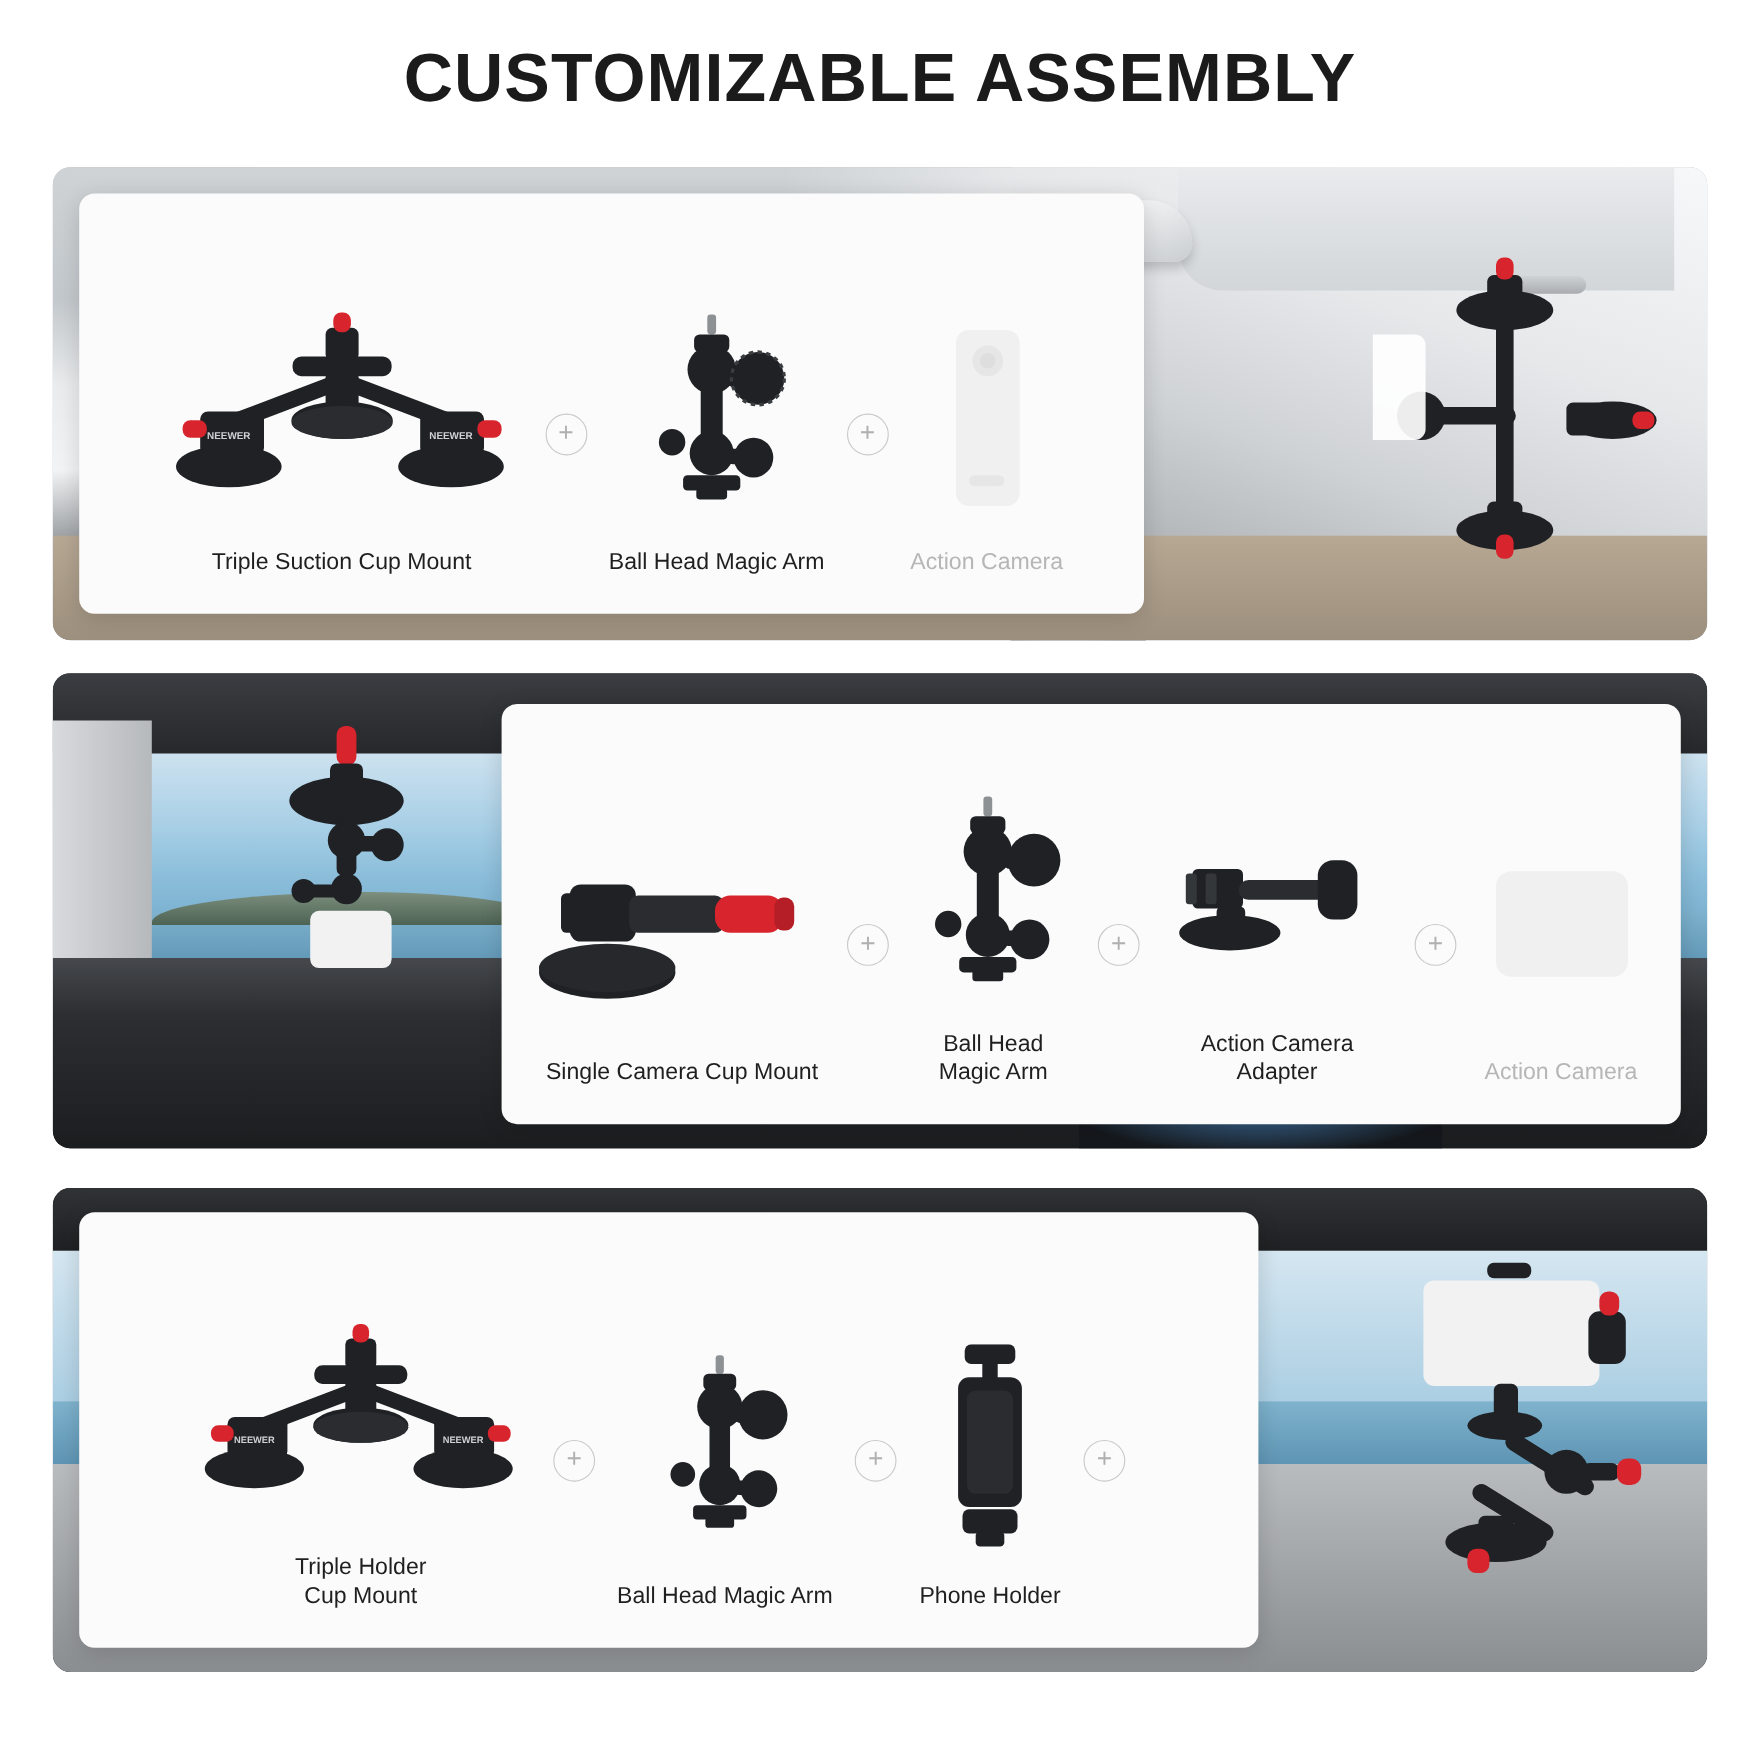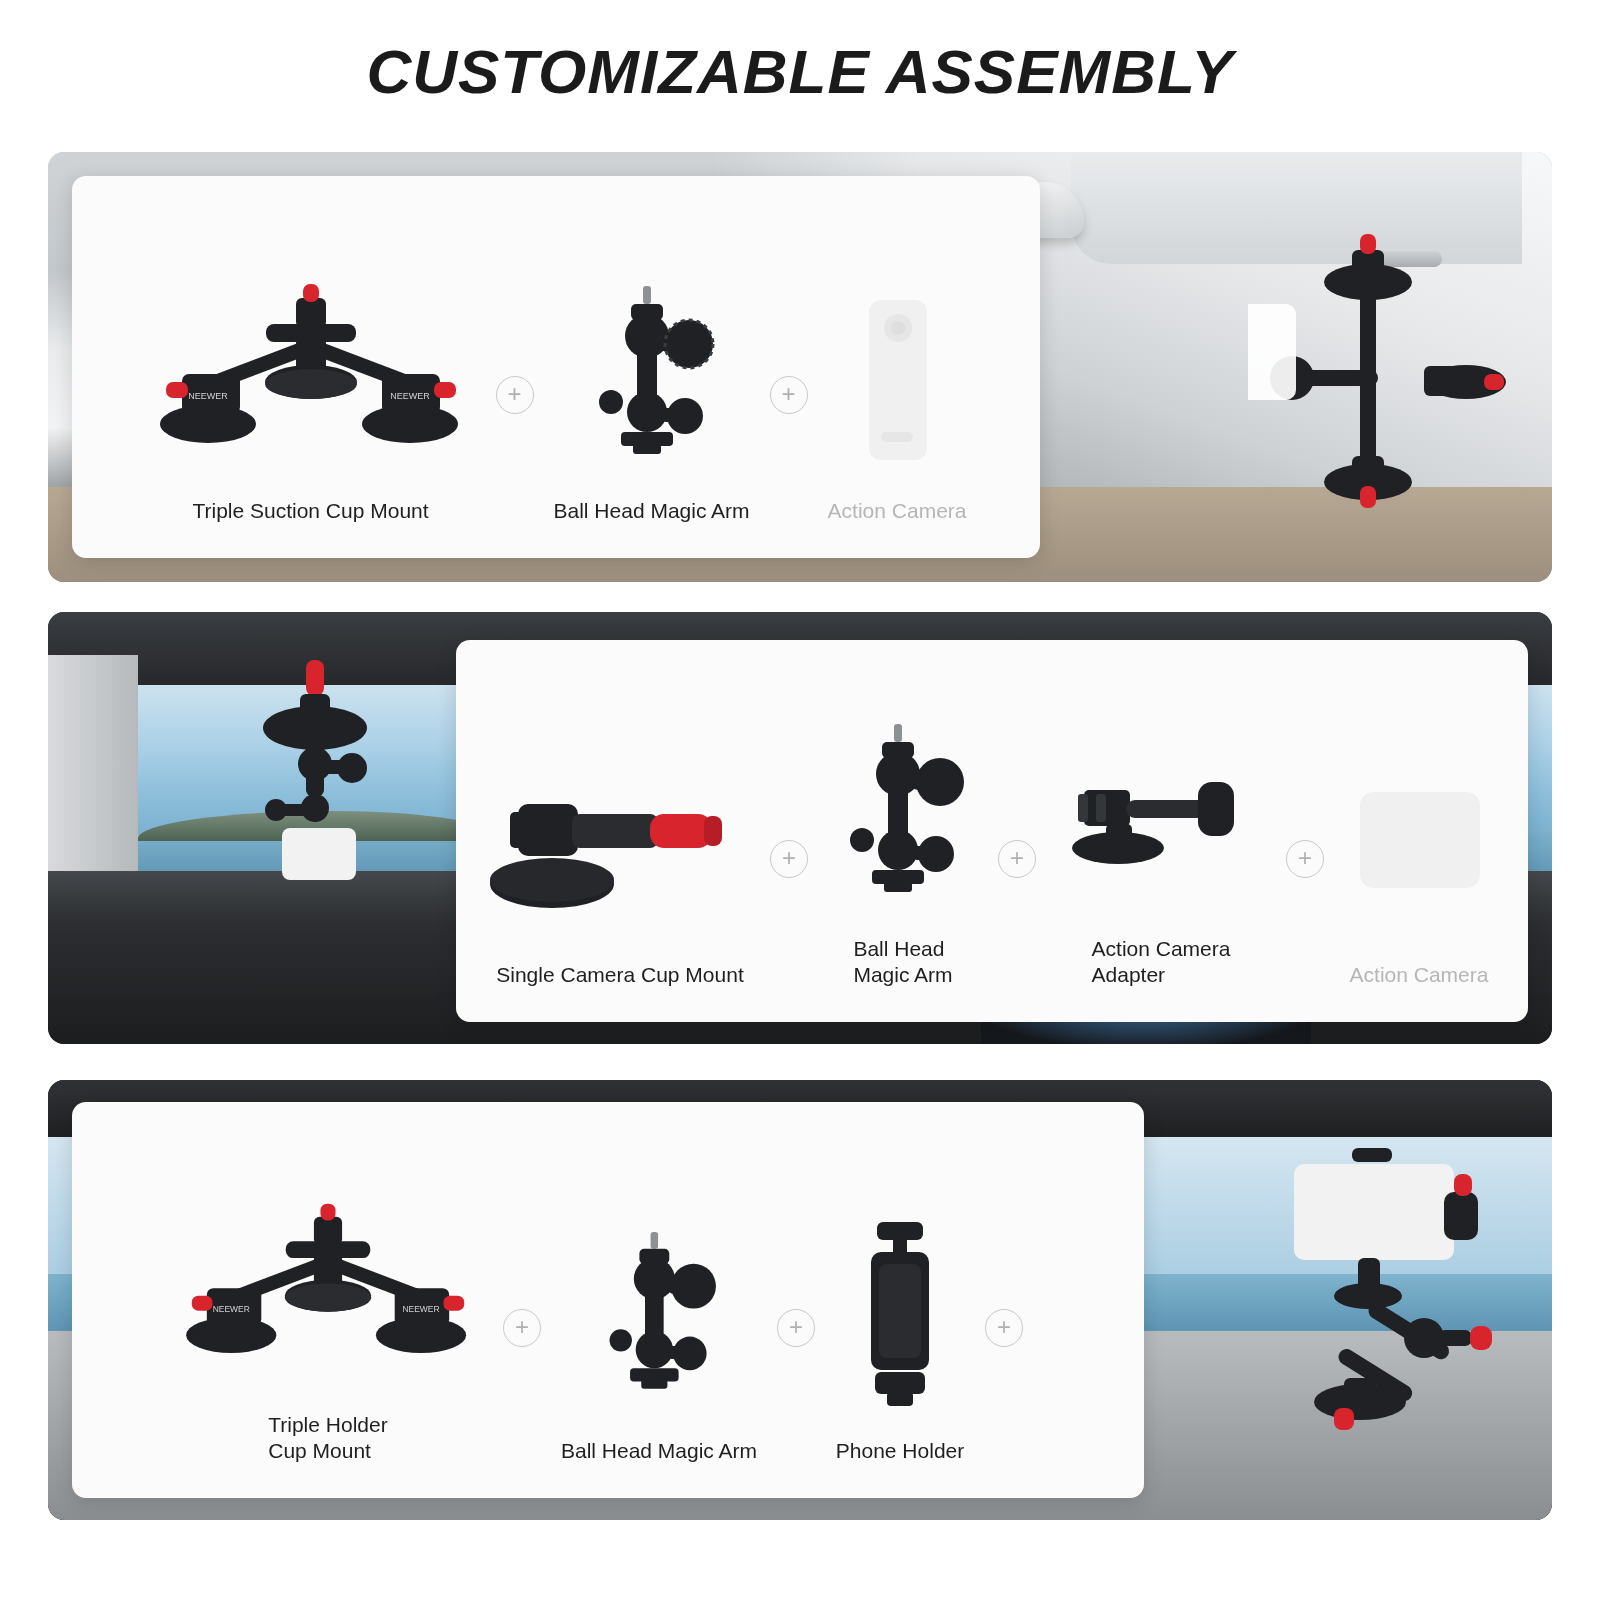--- a/index.html
+++ b/index.html
@@ -12,21 +12,20 @@
   .page { position: relative; width: 1600px; height: 1600px; }
 
   .page-title {
     text-align: center;
     font-size: 62px;
     font-weight: bold;
     letter-spacing: 1px;
     color: #1b1b1b;
     padding-top: 38px;
     line-height: 1.1;
-    font-style: italic;
   }
 
   
   .panel {
     position: absolute;
     left: 48px;
     width: 1504px;
     border-radius: 16px;
     overflow: hidden;
     background: #b9bcc0;
@@ -118,25 +117,26 @@
 
   .combo {
     position: absolute; left: 0; right: 0; top: 0; bottom: 0;
     display: flex; align-items: center; justify-content: center;
   }
   .item {
     display: flex; flex-direction: column; align-items: center; justify-content: flex-end;
     height: 100%;
     padding-bottom: 34px;
   }
-  .art { height: 210px; display: flex; align-items: flex-end; justify-content: flex-end; }
+  .art { height: 210px; display: flex; align-items: flex-end; justify-content: flex-end; font-weight: bold; }
   .caption {
     margin-top: 26px;
     font-size: 21px;
     color: #1f1f1f;
+    text-align: center;
     line-height: 1.25;
     white-space: pre-line;
   }
   .caption.ghost { color: #b6b6b6; }
   .plus {
     width: 38px; height: 38px; border-radius: 50%;
     border: 1.6px solid #c9c9c9;
     color: #b0b0b0; font-size: 24px; line-height: 34px; text-align: center;
     margin: 0 20px; position: relative; top: 28px;
     user-select: none;

